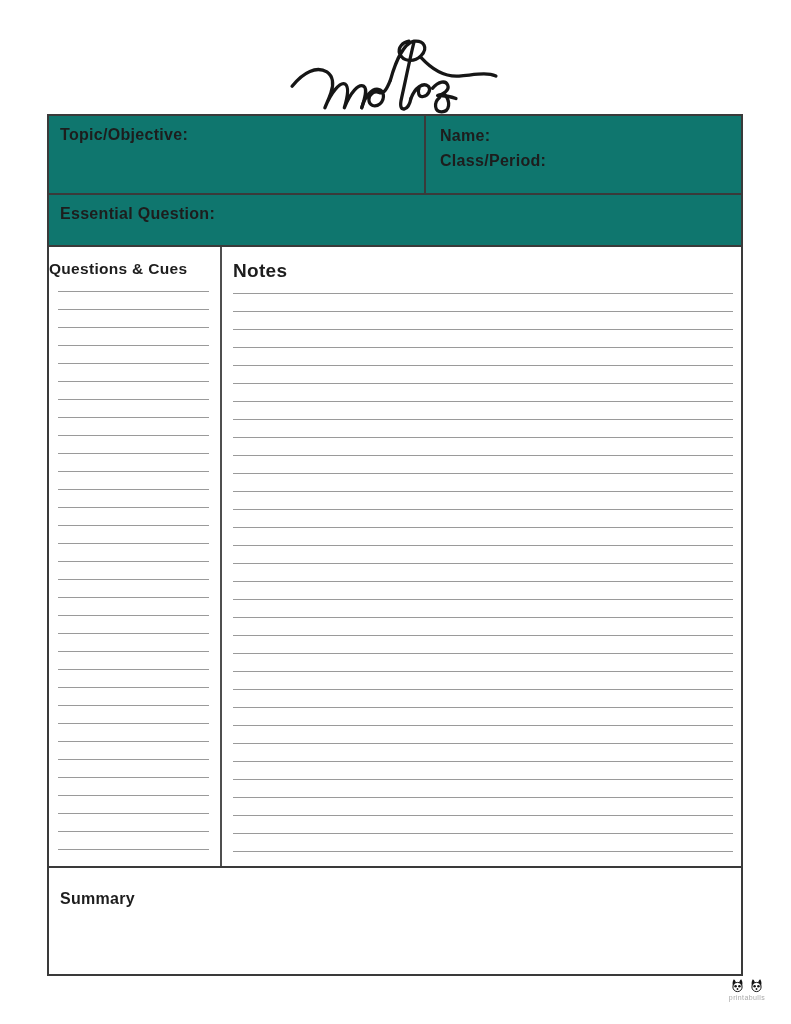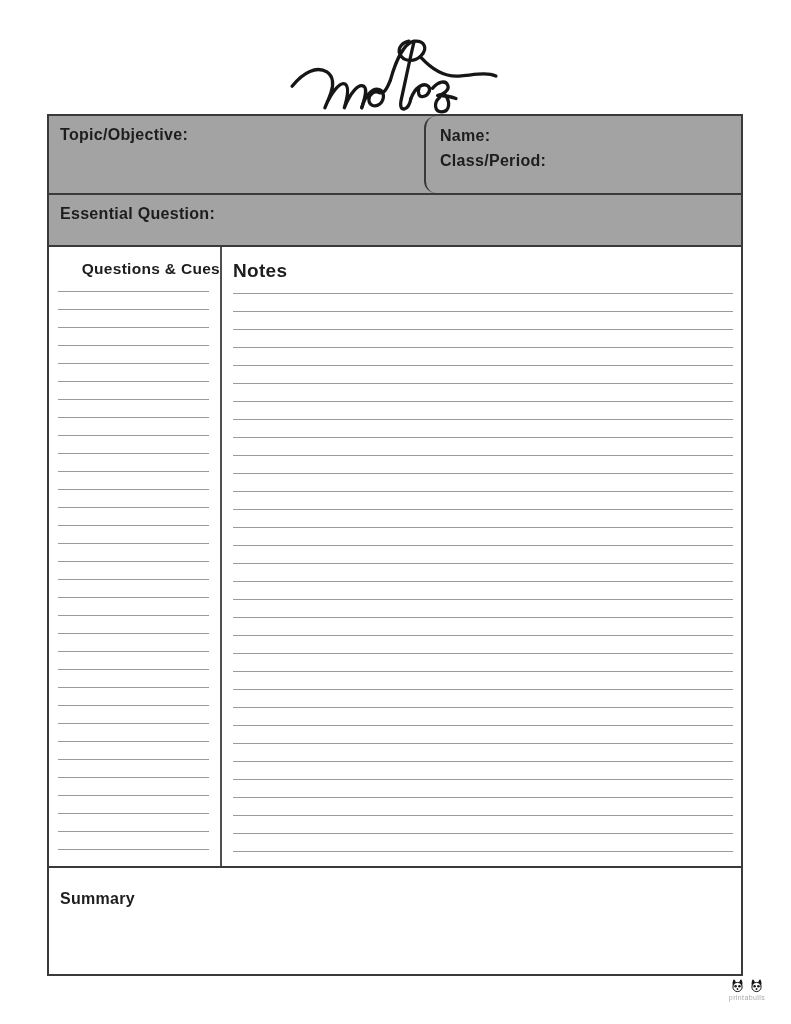--- a/index.html
+++ b/index.html
@@ -17,35 +17,35 @@
   }
   .bold-label{font-weight:bold; font-size:16px; letter-spacing:.3px; color:var(--ink);}
 
   
   .title-wrap{position:absolute; left:289px; top:32px; width:210px; height:86px;}
   .title-wrap svg{display:block; width:100%; height:100%;}
 
   
   .header-table{
     position:absolute; left:47px; top:114px; width:696px; height:133px;
-    border:2px solid var(--border); display:flex; flex-direction:column; background:#a3a3a3;
+    border:2px solid var(--border); display:flex; flex-direction:column; background:#0f766e;
   }
   .header-row1{height:79px; border-bottom:2px solid var(--border); display:flex;}
   .cell-topic{width:375px; padding:10px 0 0 11px;}
-  .cell-info{flex:1; border-left:2px solid var(--border); padding:7px 0 17px 14px; line-height:25px;border-radius:12px;}
+  .cell-info{flex:1; border-left:2px solid var(--border); padding:7px 0 17px 14px; line-height:25px;}
   .cell-info div{font-weight:bold; font-size:16px; letter-spacing:.3px;}
   .header-row2{flex:1; padding:10px 0 0 11px;}
 
   
   .main-box{
     position:absolute; left:47px; top:245px; width:696px; height:623px;
     border:2px solid var(--border); background:#fff;
   }
   .col-divider{position:absolute; left:171px; top:0; bottom:0; width:2px; background:var(--column-divider);}
-  .cues-header{position:absolute; left:0; top:13px; width:171px; text-align:right;
+  .cues-header{position:absolute; left:0; top:13px; width:171px; text-align:left;
     font-weight:bold; font-size:15.5px; letter-spacing:.3px;}
   .notes-header{position:absolute; left:184px; top:13px;
     font-weight:bold; font-size:19px; letter-spacing:.3px;}
   .cues-lines{position:absolute; left:9px; top:44px; width:151px;}
   .notes-lines{position:absolute; left:184px; top:46px; width:500px;}
   .rule-line{height:1px; background:var(--rule-line); margin-bottom:17px;}
 
   
   .summary-box{
     position:absolute; left:47px; top:866px; width:696px; height:110px;

